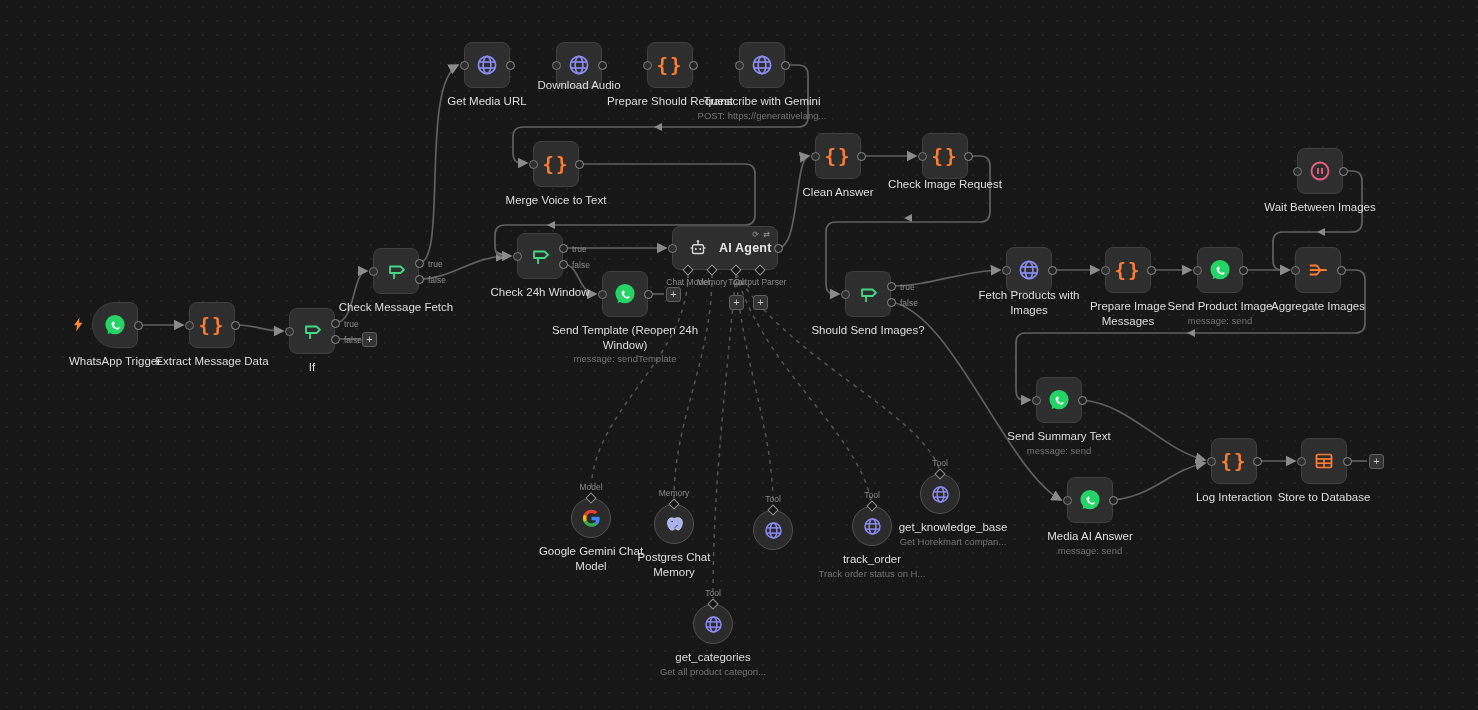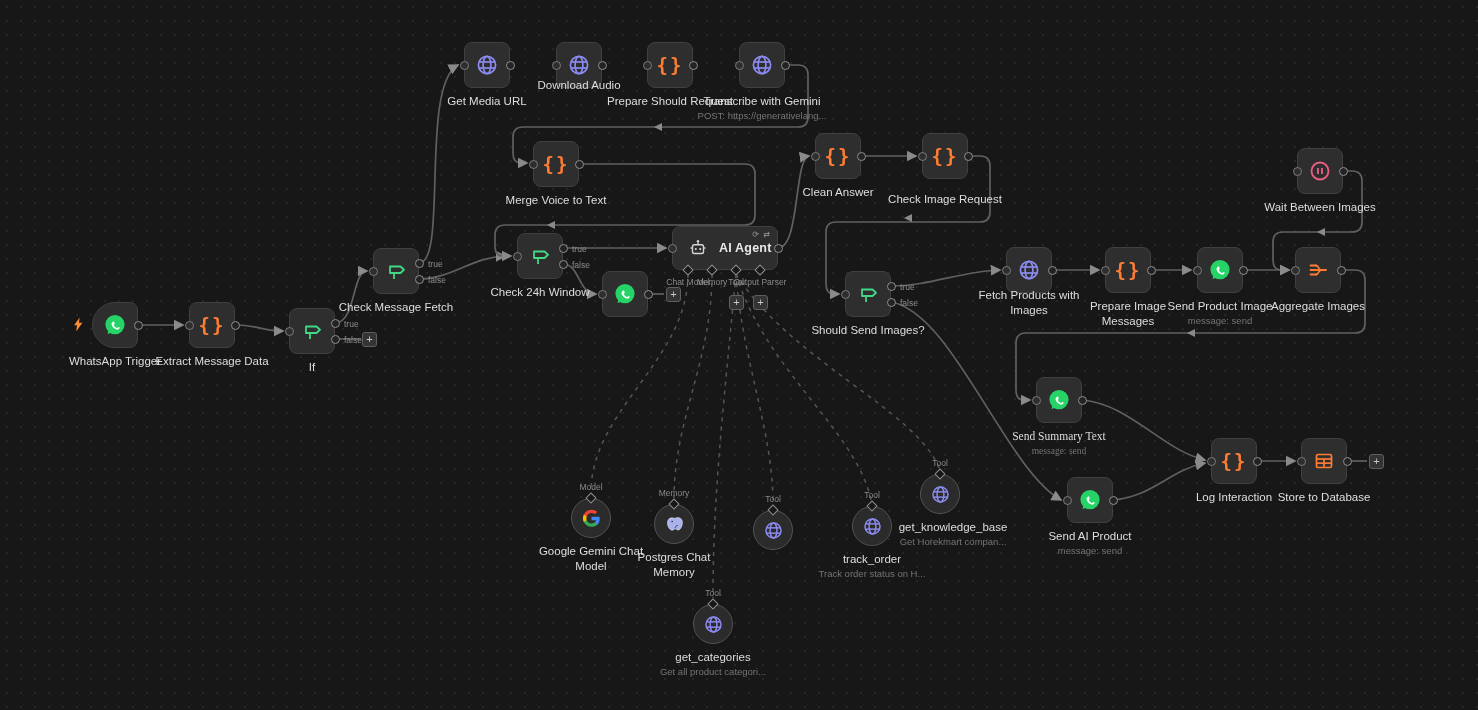--- a/index.html
+++ b/index.html
@@ -251,34 +251,38 @@
     </div>
     <div class="port input" style="left: 667.5px; top: 243.5px;"></div>
     <div class="port" style="left: 773.5px; top: 243.5px;"></div>
     <div class="node " style="left: 602px; top: 271px; width: 46px; height: 46px;">
       <svg class="icon" width="24" height="24" viewBox="0 0 24 24">
         <circle cx="12" cy="11.6" r="9.6" fill="#25d366"></circle>
         <path d="M4.6 20.9 L8.4 19.7 5.4 16.9 Z" fill="#25d366"></path>
         <path d="M16.8 14.6c-.25 1.4-1.75 2.35-3.15 2-2.5-.62-4.45-2.57-5.07-5.07-.35-1.4.6-2.9 2-3.15.2-.04.42.07.5.27l.67 1.76c.06.17.02.37-.12.5l-.93.93c.57 1.55 1.8 2.78 3.35 3.35l.93-.93c.13-.14.33-.18.5-.12l1.76.67c.2.08.31.3.27.5z" fill="#ffffff"></path>
       </svg>
     </div>
+    <div class="nlabel" style="width: 150px; left: 550px; top: 323px;">
+      <div>Send Template (Reopen 24h Window)</div>
+      <div class="nsub">message: sendTemplate</div>
+    </div>
     <div class="port input" style="left: 597.5px; top: 289.5px;"></div>
     <div class="port" style="left: 643.5px; top: 289.5px;"></div>
     <div class="node " style="left: 815px; top: 133px; width: 46px; height: 46px;">
       <span class="code-glyph">{}</span>
     </div>
     <div class="nlabel" style="width: 150px; left: 763px; top: 185px;">
       <div>Clean Answer</div>
     </div>
     <div class="port input" style="left: 810.5px; top: 151.5px;"></div>
     <div class="port" style="left: 856.5px; top: 151.5px;"></div>
     <div class="node " style="left: 922px; top: 133px; width: 46px; height: 46px;">
       <span class="code-glyph">{}</span>
     </div>
-    <div class="nlabel" style="width: 160px; left: 865px; top: 192px;">
+    <div class="nlabel" style="width: 160px; left: 865px; top: 177px;">
       <div>Check Image Request</div>
     </div>
     <div class="port input" style="left: 917.5px; top: 151.5px;"></div>
     <div class="port" style="left: 963.5px; top: 151.5px;"></div>
     <div class="node " style="left: 1297px; top: 148px; width: 46px; height: 46px;">
       <svg class="icon" width="24" height="24" viewBox="0 0 24 24">
         <g fill="none" stroke="#ec5f83" stroke-width="1.8">
           <circle cx="12" cy="12" r="8.5"></circle>
           <line x1="10" y1="9" x2="10" y2="15"></line>
           <line x1="14" y1="9" x2="14" y2="15"></line>
@@ -358,35 +362,35 @@
     </div>
     <div class="port input" style="left: 1290.5px; top: 265.5px;"></div>
     <div class="port" style="left: 1336.5px; top: 265.5px;"></div>
     <div class="node " style="left: 1036px; top: 377px; width: 46px; height: 46px;">
       <svg class="icon" width="24" height="24" viewBox="0 0 24 24">
         <circle cx="12" cy="11.6" r="9.6" fill="#25d366"></circle>
         <path d="M4.6 20.9 L8.4 19.7 5.4 16.9 Z" fill="#25d366"></path>
         <path d="M16.8 14.6c-.25 1.4-1.75 2.35-3.15 2-2.5-.62-4.45-2.57-5.07-5.07-.35-1.4.6-2.9 2-3.15.2-.04.42.07.5.27l.67 1.76c.06.17.02.37-.12.5l-.93.93c.57 1.55 1.8 2.78 3.35 3.35l.93-.93c.13-.14.33-.18.5-.12l1.76.67c.2.08.31.3.27.5z" fill="#ffffff"></path>
       </svg>
     </div>
-    <div class="nlabel" style="width: 160px; left: 979px; top: 429px; font-family: Liberation Serif, serif;">
+    <div class="nlabel" style="width: 160px; left: 979px; top: 429px;">
       <div>Send Summary Text</div>
       <div class="nsub">message: send</div>
     </div>
     <div class="port input" style="left: 1031.5px; top: 395.5px;"></div>
     <div class="port" style="left: 1077.5px; top: 395.5px;"></div>
     <div class="node " style="left: 1067px; top: 477px; width: 46px; height: 46px;">
       <svg class="icon" width="24" height="24" viewBox="0 0 24 24">
         <circle cx="12" cy="11.6" r="9.6" fill="#25d366"></circle>
         <path d="M4.6 20.9 L8.4 19.7 5.4 16.9 Z" fill="#25d366"></path>
         <path d="M16.8 14.6c-.25 1.4-1.75 2.35-3.15 2-2.5-.62-4.45-2.57-5.07-5.07-.35-1.4.6-2.9 2-3.15.2-.04.42.07.5.27l.67 1.76c.06.17.02.37-.12.5l-.93.93c.57 1.55 1.8 2.78 3.35 3.35l.93-.93c.13-.14.33-.18.5-.12l1.76.67c.2.08.31.3.27.5z" fill="#ffffff"></path>
       </svg>
     </div>
     <div class="nlabel" style="width: 160px; left: 1010px; top: 529px;">
-      <div>Send AI Product</div>
+      <div>Media AI Answer</div>
       <div class="nsub">message: send</div>
     </div>
     <div class="port input" style="left: 1062.5px; top: 495.5px;"></div>
     <div class="port" style="left: 1108.5px; top: 495.5px;"></div>
     <div class="node " style="left: 1211px; top: 438px; width: 46px; height: 46px;">
       <span class="code-glyph">{}</span>
     </div>
     <div class="nlabel" style="width: 150px; left: 1159px; top: 490px;">
       <div>Log Interaction</div>
     </div>

